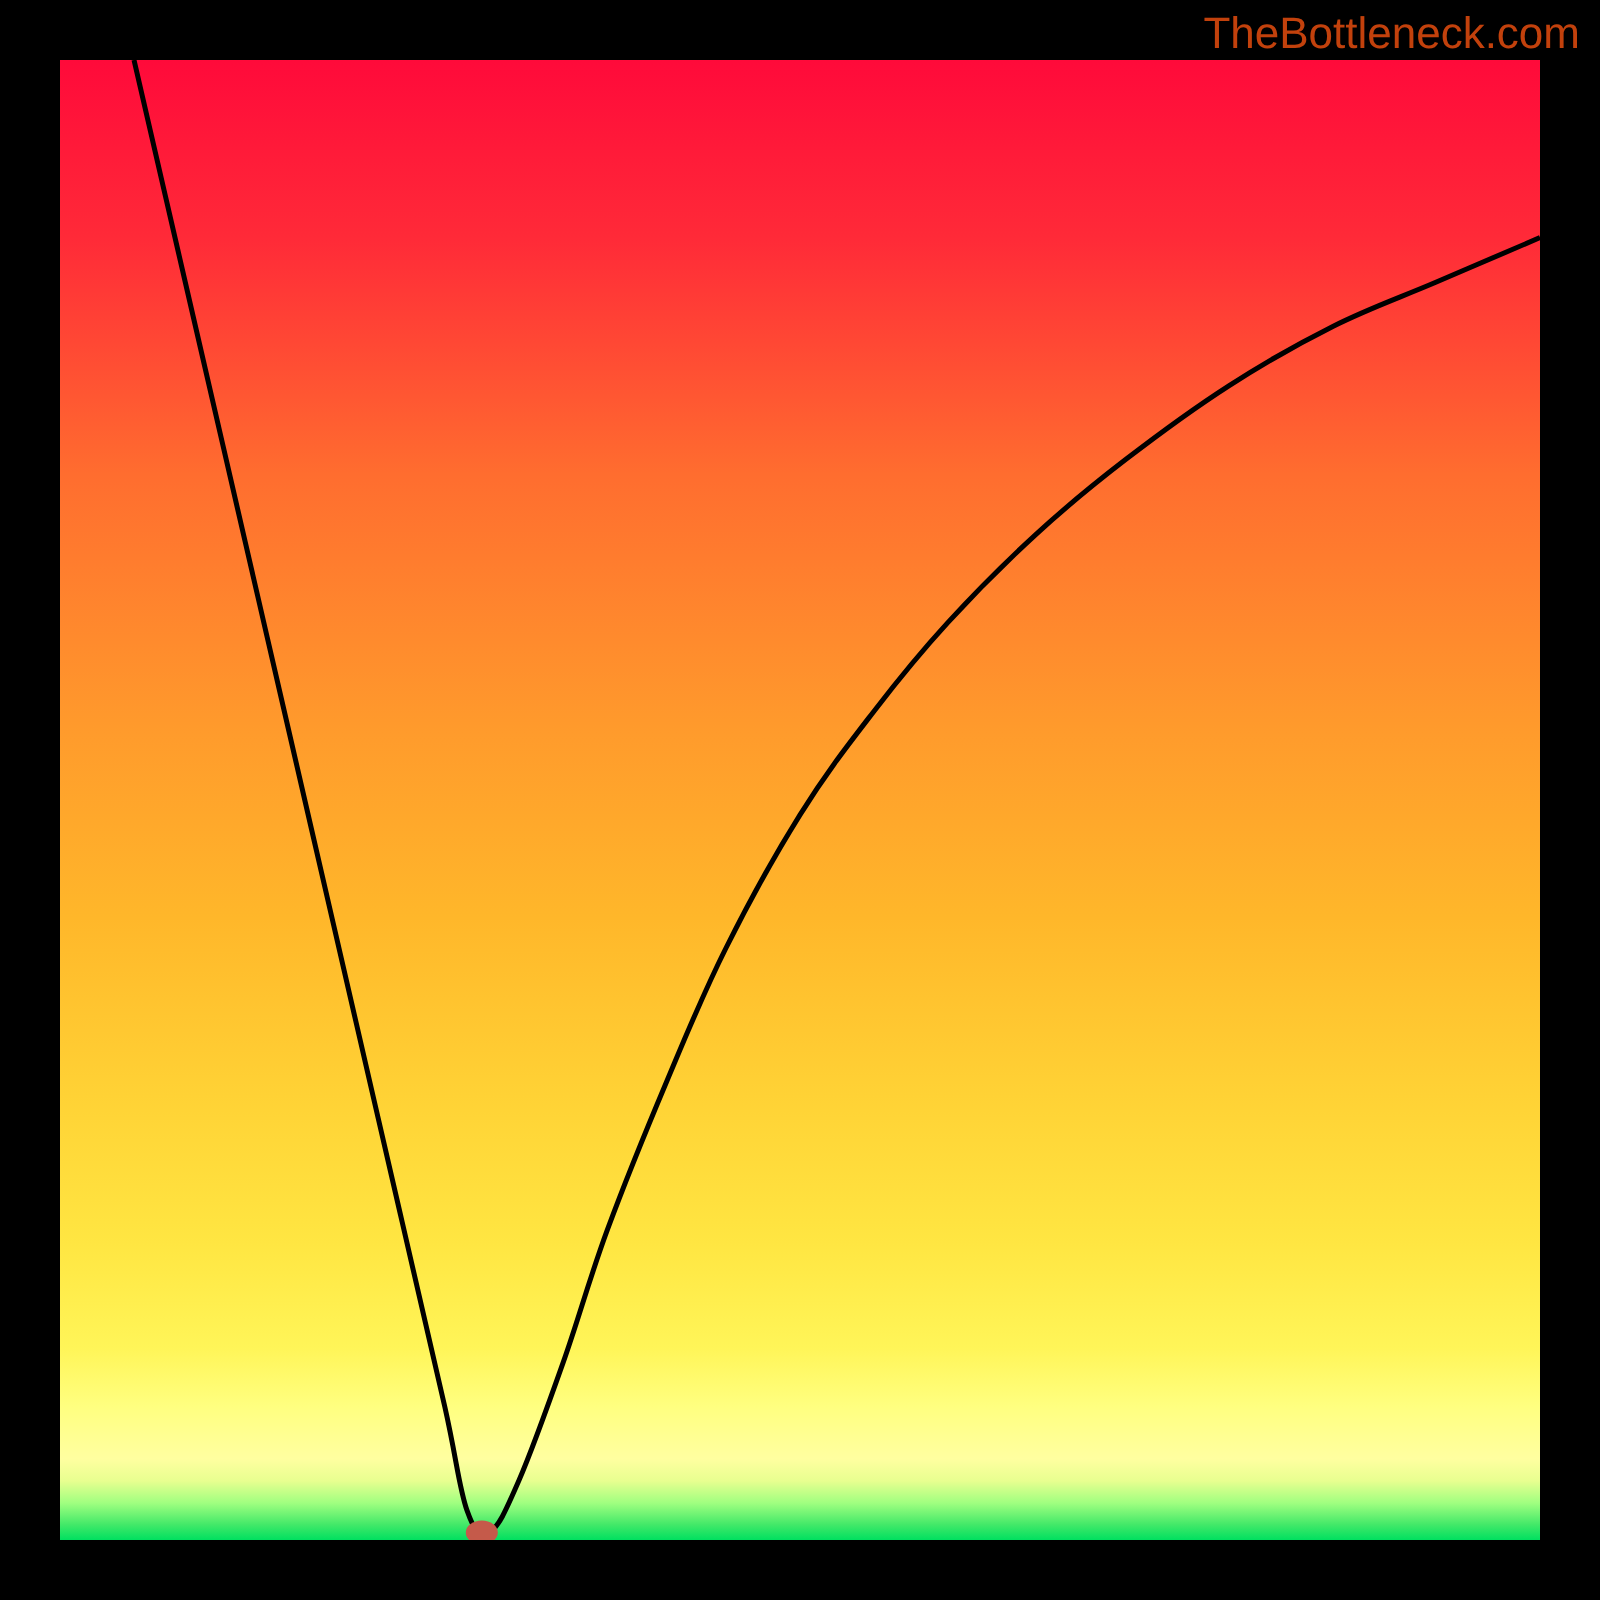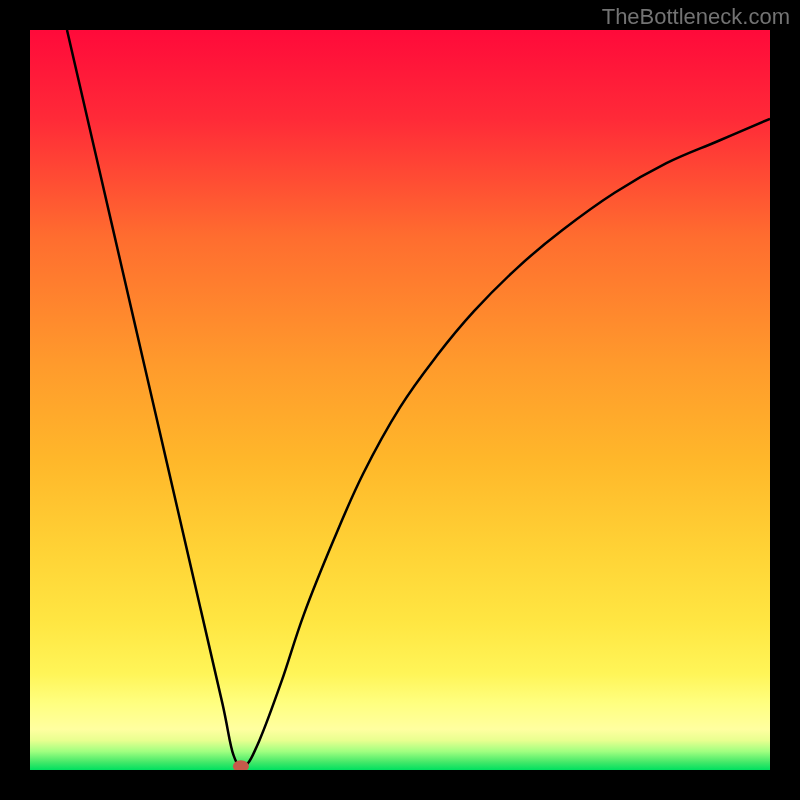--- a/index.html
+++ b/index.html
@@ -11,21 +11,21 @@
       width: 800px;
       height: 800px;
       background: #000;
       position: relative;
       overflow: hidden;
     }
     .watermark {
       position: absolute;
       top: 4px;
       right: 10px;
-      color: #737373;
+      color: #c2410c;
       font-family: Arial, sans-serif;
       font-size: 22px;
       font-weight: 500;
       z-index: 10;
     }
     .plot-area {
       position: absolute;
       top: 30px;
       left: 30px;
       width: 740px;

